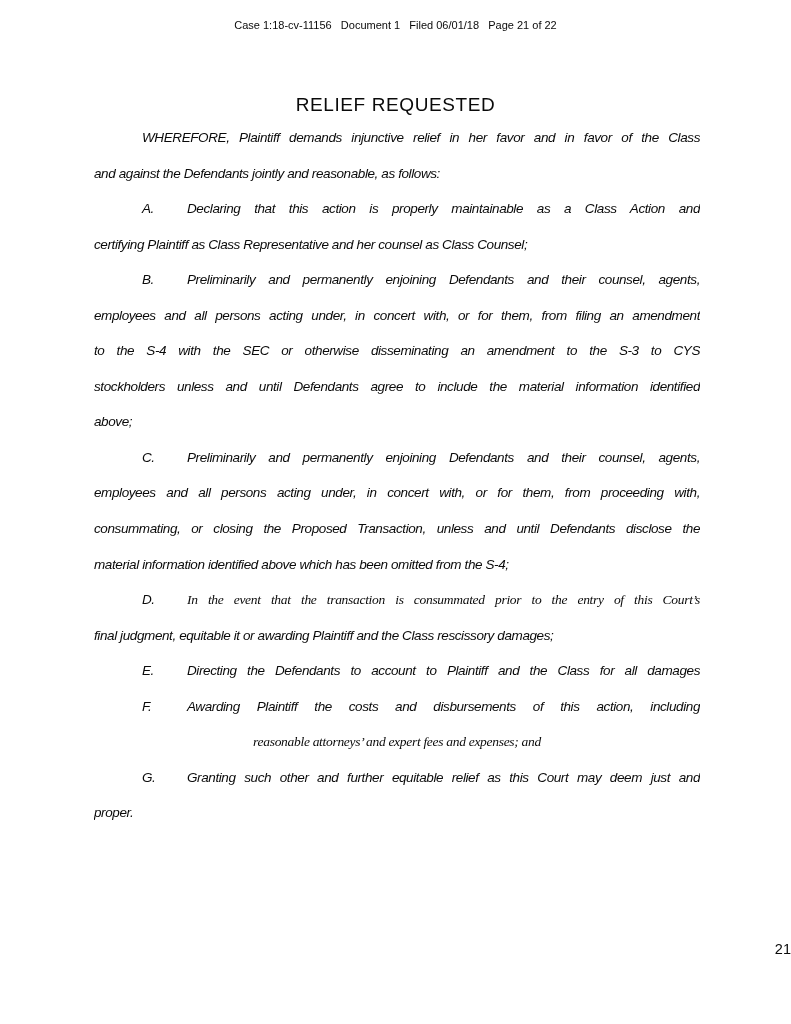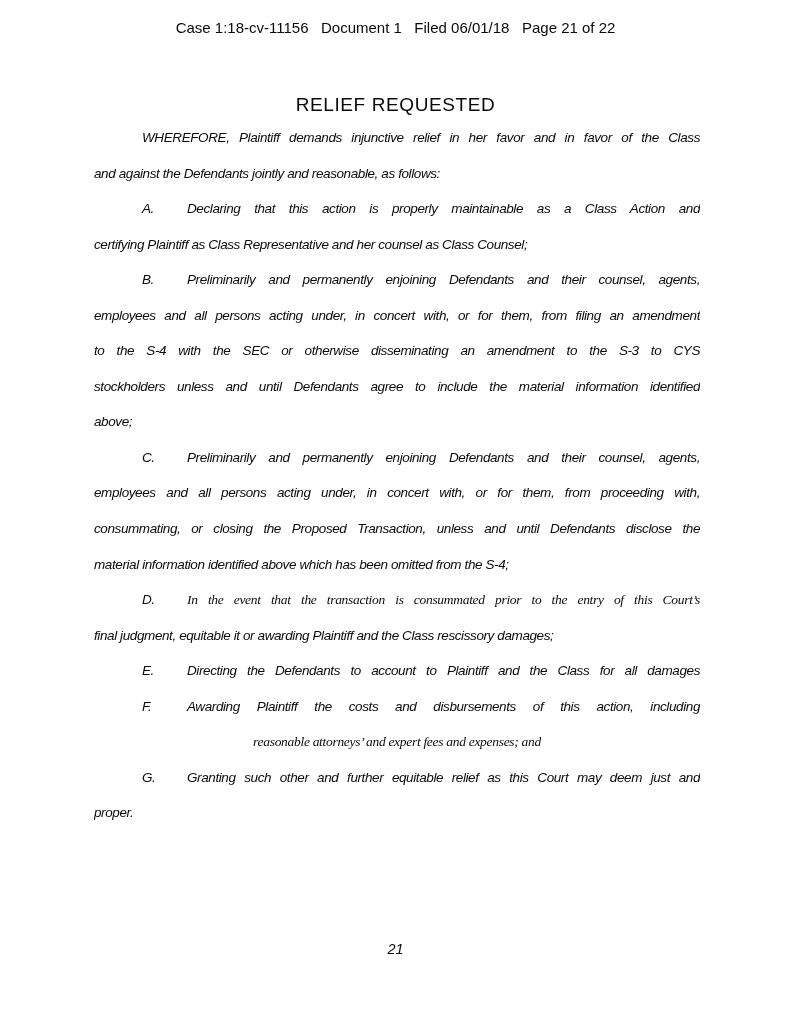--- a/index.html
+++ b/index.html
@@ -14,21 +14,21 @@
     height: 1024px;
     background: #ffffff;
     overflow: hidden;
   }
   .doc-header {
     position: absolute;
     top: 19px;
     left: 0;
     width: 791px;
     text-align: center;
-    font-size: 15px;
+    font-size: 11px;
     white-space: pre;
     color: #0a0a0a;
   }
   .doc-title {
     position: absolute;
     top: 94px;
     left: 0;
     width: 791px;
     text-align: center;
     font-size: 19px;
@@ -69,23 +69,22 @@
     text-indent: 0;
     font-family: "Liberation Sans", sans-serif;
     font-size: 13.5px;
     letter-spacing: -0.4px;
   }
   .doc-footer {
     position: absolute;
     top: 941px;
     left: 0;
     width: 791px;
-    text-align: center;
+    text-align: right;
     font-size: 14.5px;
-    font-style: italic;
   }
 </style>
 </head>
 <body>
 
 <div class="page">
 
   <div class="doc-header">Case 1:18-cv-11156   Document 1   Filed 06/01/18   Page 21 of 22</div>
 
   <div class="doc-title">RELIEF REQUESTED</div>

